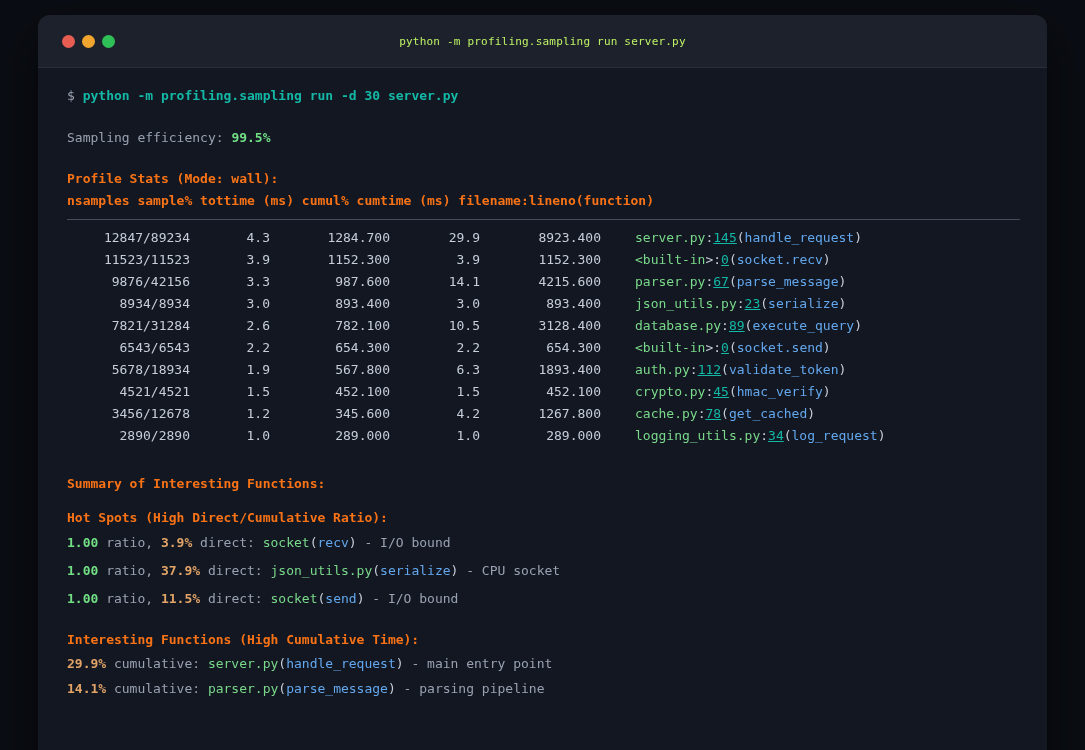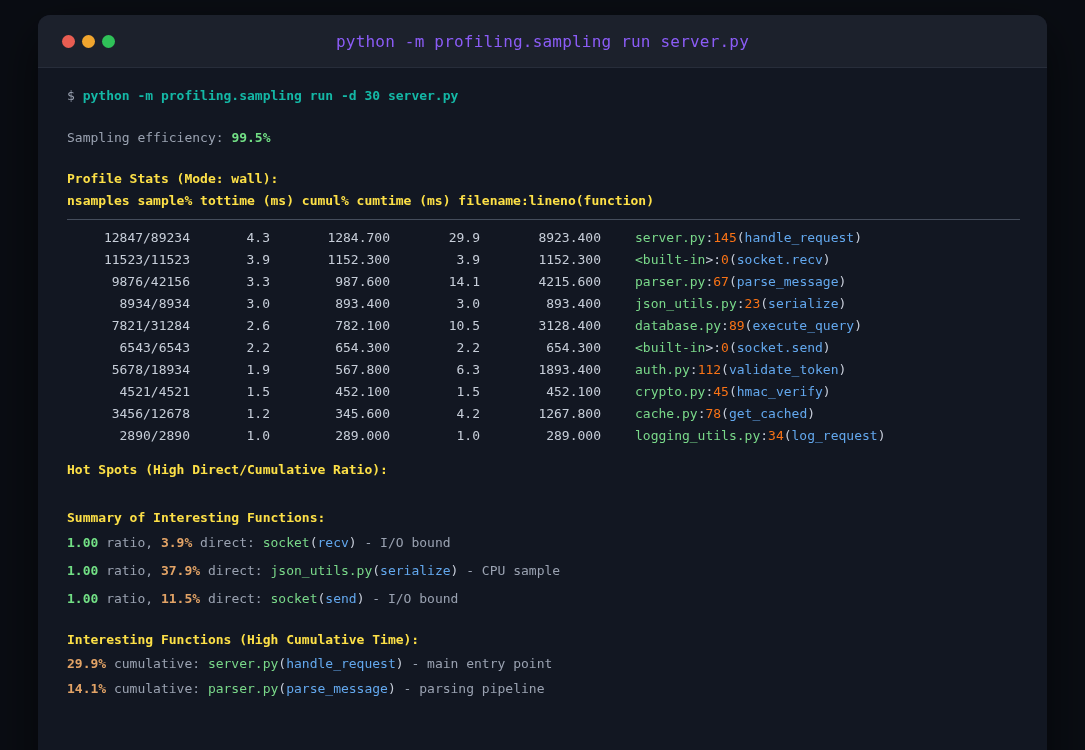--- a/index.html
+++ b/index.html
@@ -15,27 +15,27 @@
     height:53px; background:#1c212c; border-bottom:1px solid #272d3a;
     display:flex; align-items:center; position:relative;
   }
   .dots { display:flex; gap:7px; margin-left:24px; }
   .dot { width:13px; height:13px; border-radius:50%; display:inline-block; }
   .dot.red    { background:#e85d52; }
   .dot.yellow { background:#f0a52e; }
   .dot.green  { background:#2fc158; }
   .title {
     position:absolute; left:0; right:0; text-align:center;
-    color:#8b5cf6; font-size:16px; letter-spacing:0.2px;
+    color:#bef264; font-size:11px; letter-spacing:0.2px;
   }
 
   .content { padding:18px 27px 0 29px; font-size:13px; }
   .line { line-height:28px; white-space:pre; }
   .cmdline { line-height:20px; margin-bottom:18px; }
-  .heading { color:#fde047; font-weight:700; line-height:22px; white-space:pre; }
+  .heading { color:#f97316; font-weight:700; line-height:22px; white-space:pre; }
   .mt-profile { margin-top:16px; }
   .mt-summary { margin-top:26px; }
   .mt-hot { margin-top:12px; }
   .mt-orch { margin-top:16px; }
 
   .divider { height:1px; background:#454d5c; margin:7px 0; }
 
   #table-rows { margin-top:4px; }
   .trow { line-height:22px; display:flex; white-space:pre; color:#c7ced9;gap:12px; }
   .col { display:inline-block; text-align:right; }
@@ -44,21 +44,21 @@
   .loc { margin-left:22px; white-space:pre; }
 
   #hotspot-lines .line { line-height:28px; }
   #orchestrator-lines .line { line-height:25px; }
 
   .tok-plain  { color:#9aa2b1; }
   .tok-value  { color:#72df85; font-weight:700; }
   .tok-pct    { color:#e2a366; font-weight:700; }
   .tok-file   { color:#7ad98a; }
   .tok-func   { color:#63a8ee; }
-  .tok-lineno { color:#f97316; }
+  .tok-lineno { color:#14b8a6;text-decoration:underline; }
   .tok-punct  { color:#c7cdd9; }
   .prompt     { color:#9aa2b1; }
   .cmdtext    { color:#14b8a6; font-weight:700; }
 </style>
 </head>
 <body>
 
 <div class="window">
   <div class="titlebar">
     <div class="dots">
@@ -85,25 +85,25 @@
         <div class="trow"><span class="col c1">9876/42156</span><span class="col c2">3.3</span><span class="col c3">987.600</span><span class="col c4">14.1</span><span class="col c5">4215.600</span><span class="loc"><span class="tok-file">parser.py</span><span class="tok-punct">:</span><span class="tok-lineno">67</span><span class="tok-punct">(</span><span class="tok-func">parse_message</span><span class="tok-punct">)</span></span></div>
         <div class="trow"><span class="col c1">8934/8934</span><span class="col c2">3.0</span><span class="col c3">893.400</span><span class="col c4">3.0</span><span class="col c5">893.400</span><span class="loc"><span class="tok-file">json_utils.py</span><span class="tok-punct">:</span><span class="tok-lineno">23</span><span class="tok-punct">(</span><span class="tok-func">serialize</span><span class="tok-punct">)</span></span></div>
         <div class="trow"><span class="col c1">7821/31284</span><span class="col c2">2.6</span><span class="col c3">782.100</span><span class="col c4">10.5</span><span class="col c5">3128.400</span><span class="loc"><span class="tok-file">database.py</span><span class="tok-punct">:</span><span class="tok-lineno">89</span><span class="tok-punct">(</span><span class="tok-func">execute_query</span><span class="tok-punct">)</span></span></div>
         <div class="trow"><span class="col c1">6543/6543</span><span class="col c2">2.2</span><span class="col c3">654.300</span><span class="col c4">2.2</span><span class="col c5">654.300</span><span class="loc"><span class="tok-file">&lt;built-in</span><span class="tok-punct">&gt;:</span><span class="tok-lineno">0</span><span class="tok-punct">(</span><span class="tok-func">socket.send</span><span class="tok-punct">)</span></span></div>
         <div class="trow"><span class="col c1">5678/18934</span><span class="col c2">1.9</span><span class="col c3">567.800</span><span class="col c4">6.3</span><span class="col c5">1893.400</span><span class="loc"><span class="tok-file">auth.py</span><span class="tok-punct">:</span><span class="tok-lineno">112</span><span class="tok-punct">(</span><span class="tok-func">validate_token</span><span class="tok-punct">)</span></span></div>
         <div class="trow"><span class="col c1">4521/4521</span><span class="col c2">1.5</span><span class="col c3">452.100</span><span class="col c4">1.5</span><span class="col c5">452.100</span><span class="loc"><span class="tok-file">crypto.py</span><span class="tok-punct">:</span><span class="tok-lineno">45</span><span class="tok-punct">(</span><span class="tok-func">hmac_verify</span><span class="tok-punct">)</span></span></div>
         <div class="trow"><span class="col c1">3456/12678</span><span class="col c2">1.2</span><span class="col c3">345.600</span><span class="col c4">4.2</span><span class="col c5">1267.800</span><span class="loc"><span class="tok-file">cache.py</span><span class="tok-punct">:</span><span class="tok-lineno">78</span><span class="tok-punct">(</span><span class="tok-func">get_cached</span><span class="tok-punct">)</span></span></div>
         <div class="trow"><span class="col c1">2890/2890</span><span class="col c2">1.0</span><span class="col c3">289.000</span><span class="col c4">1.0</span><span class="col c5">289.000</span><span class="loc"><span class="tok-file">logging_utils.py</span><span class="tok-punct">:</span><span class="tok-lineno">34</span><span class="tok-punct">(</span><span class="tok-func">log_request</span><span class="tok-punct">)</span></span></div>
       </div>
 
+    <div class="heading mt-summary">Summary of Interesting Functions:</div>
     <div class="heading mt-hot">Hot Spots (High Direct/Cumulative Ratio):</div>
-    <div class="heading mt-summary">Summary of Interesting Functions:</div>
     <div id="hotspot-lines">
         <div class="line"><span class="tok-value">1.00</span><span class="tok-plain"> ratio, </span><span class="tok-pct">3.9%</span><span class="tok-plain"> direct: </span><span class="tok-file">socket</span><span class="tok-punct">(</span><span class="tok-func">recv</span><span class="tok-punct">)</span><span class="tok-plain"> - I/O bound</span></div>
-        <div class="line"><span class="tok-value">1.00</span><span class="tok-plain"> ratio, </span><span class="tok-pct">37.9%</span><span class="tok-plain"> direct: </span><span class="tok-file">json_utils.py</span><span class="tok-punct">(</span><span class="tok-func">serialize</span><span class="tok-punct">)</span><span class="tok-plain"> - CPU sample</span></div>
+        <div class="line"><span class="tok-value">1.00</span><span class="tok-plain"> ratio, </span><span class="tok-pct">37.9%</span><span class="tok-plain"> direct: </span><span class="tok-file">json_utils.py</span><span class="tok-punct">(</span><span class="tok-func">serialize</span><span class="tok-punct">)</span><span class="tok-plain"> - CPU socket</span></div>
         <div class="line"><span class="tok-value">1.00</span><span class="tok-plain"> ratio, </span><span class="tok-pct">11.5%</span><span class="tok-plain"> direct: </span><span class="tok-file">socket</span><span class="tok-punct">(</span><span class="tok-func">send</span><span class="tok-punct">)</span><span class="tok-plain"> - I/O bound</span></div>
       </div>
 
     <div class="heading mt-orch">Interesting Functions (High Cumulative Time):</div>
     <div id="orchestrator-lines">
         <div class="line"><span class="tok-pct">29.9%</span><span class="tok-plain"> cumulative: </span><span class="tok-file">server.py</span><span class="tok-punct">(</span><span class="tok-func">handle_request</span><span class="tok-punct">)</span><span class="tok-plain"> - main entry point</span></div>
         <div class="line"><span class="tok-pct">14.1%</span><span class="tok-plain"> cumulative: </span><span class="tok-file">parser.py</span><span class="tok-punct">(</span><span class="tok-func">parse_message</span><span class="tok-punct">)</span><span class="tok-plain"> - parsing pipeline</span></div>
       </div>
   </div>
 </div>

